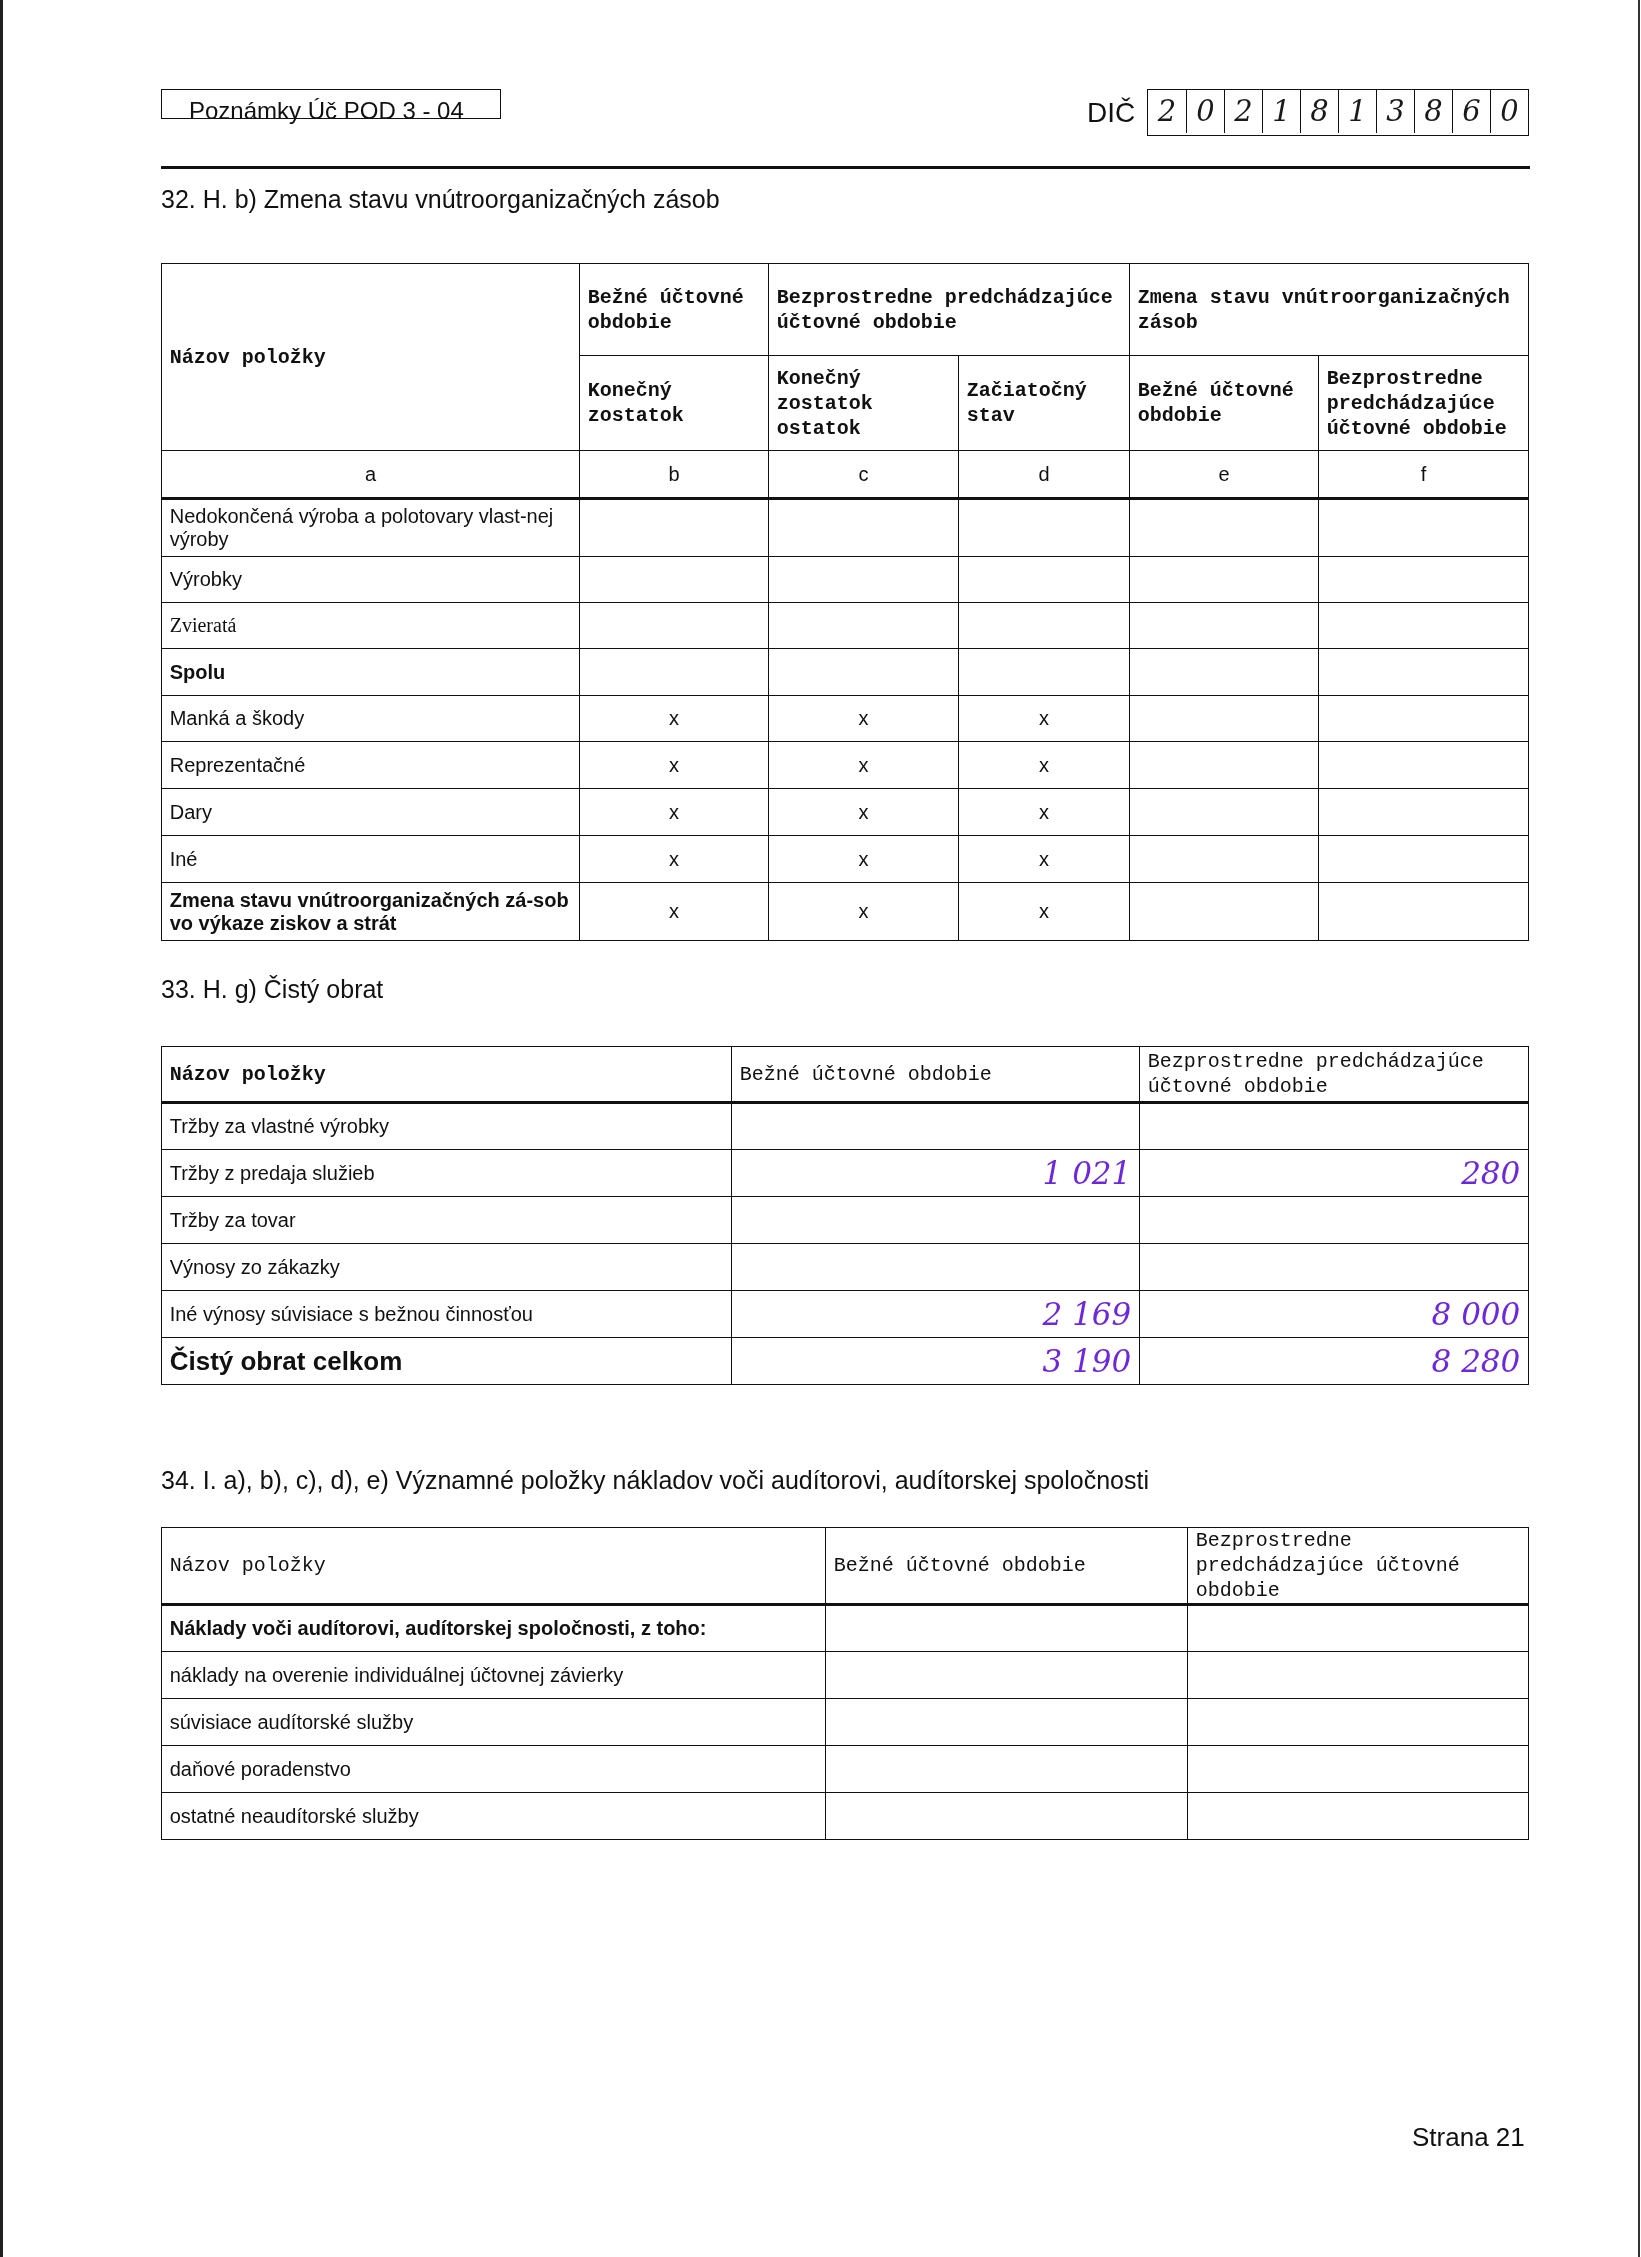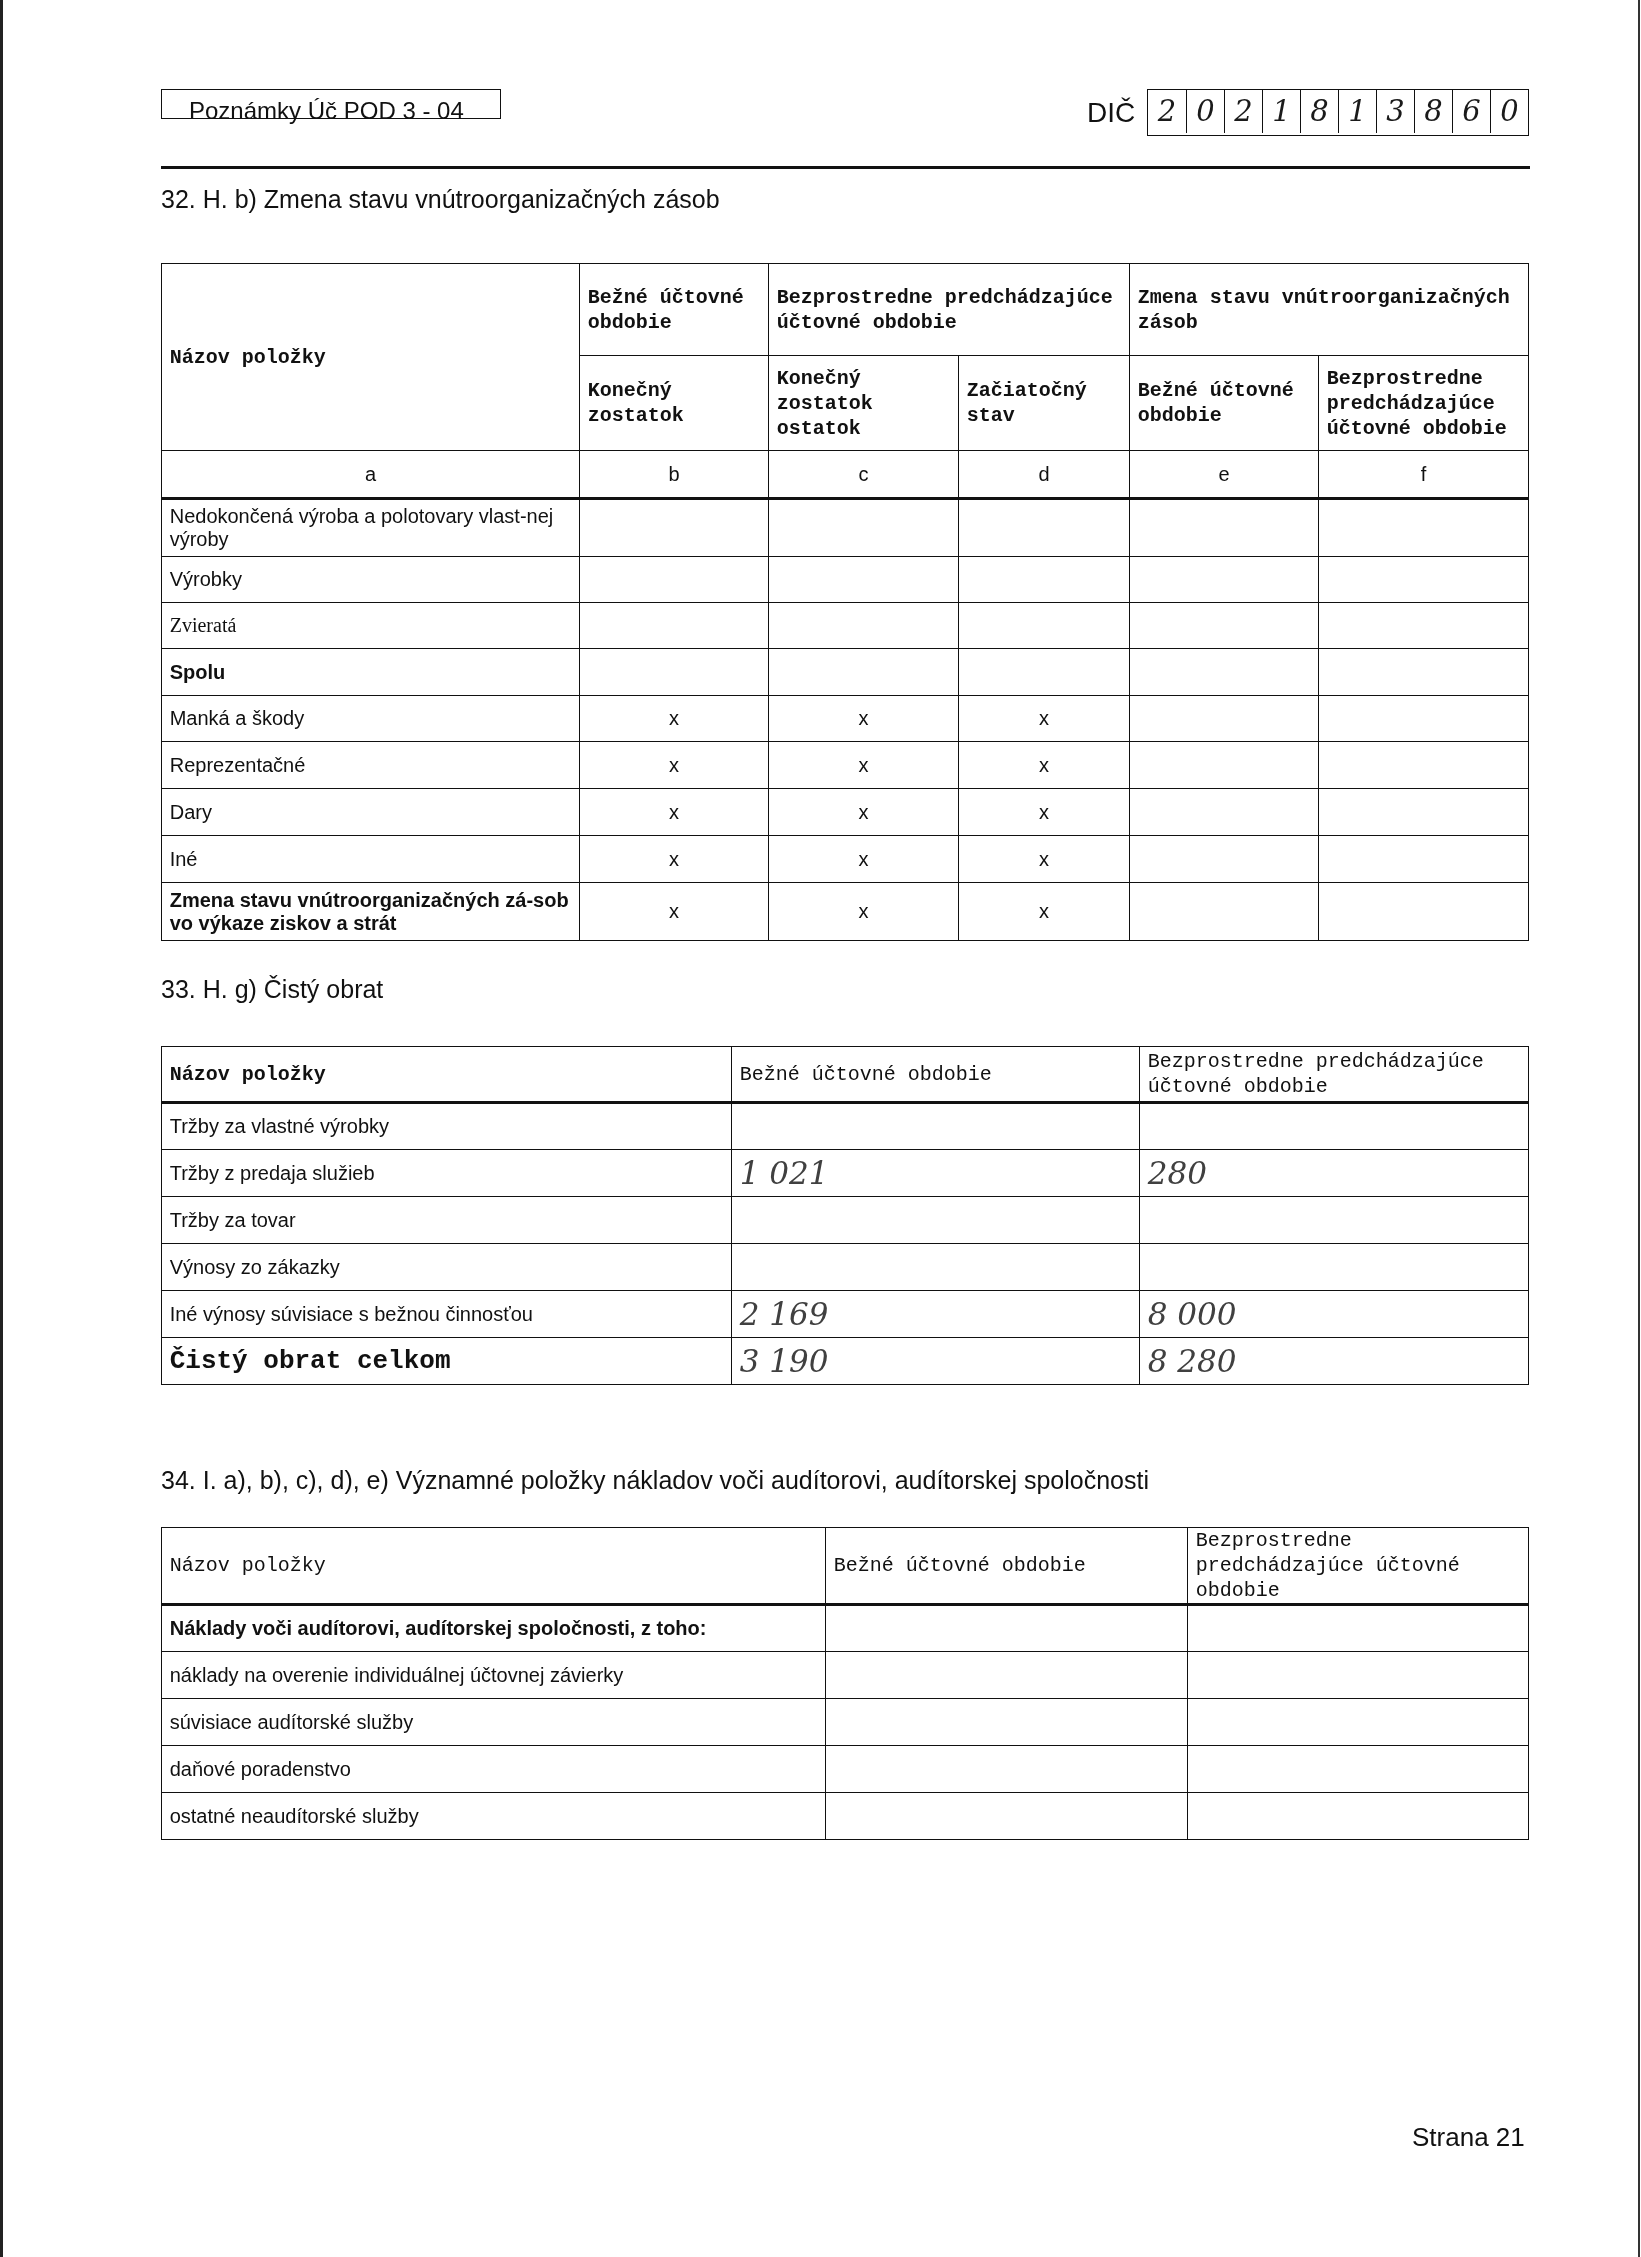--- a/index.html
+++ b/index.html
@@ -36,24 +36,24 @@
   table.grid td, table.grid th {
     border: 1.4px solid #111; padding: 0 7.7px; box-sizing: border-box;
     font-size: 20px; font-weight: normal; vertical-align: middle;
   }
   table.grid th { font-weight: bold; text-align: left; line-height: 25px; font-family: Liberation Mono, monospace; }
   table.grid td.name { text-align: left; line-height: 23px; }
   table.grid td.val { text-align: center; }
   table.grid tr.thick-bottom > * { border-bottom: 3.9px solid #111; }
   table.grid td.bold { font-weight: bold; }
   table.grid td.hand {
-    font-family: "DejaVu Serif", serif; font-style: italic; font-size: 31px; color: #404040;
-    text-align: left;
-  }
-  table.grid td.total { font-weight: bold; font-size: 26px; font-family: Liberation Mono, monospace; }
+    font-family: "DejaVu Serif", serif; font-style: italic; font-size: 31px; color: #6d28d9;
+    text-align: right;
+  }
+  table.grid td.total { font-weight: bold; font-size: 26px; }
 
   .page-number { position: absolute; left: 1412px; top: 2122px; font-size: 26px; }
 </style>
 </head>
 <body>
 
 <div class="edge-left"></div>
 <div class="edge-right"></div>
 
 <div class="form-id">Poznámky Úč POD 3 - 04</div>

